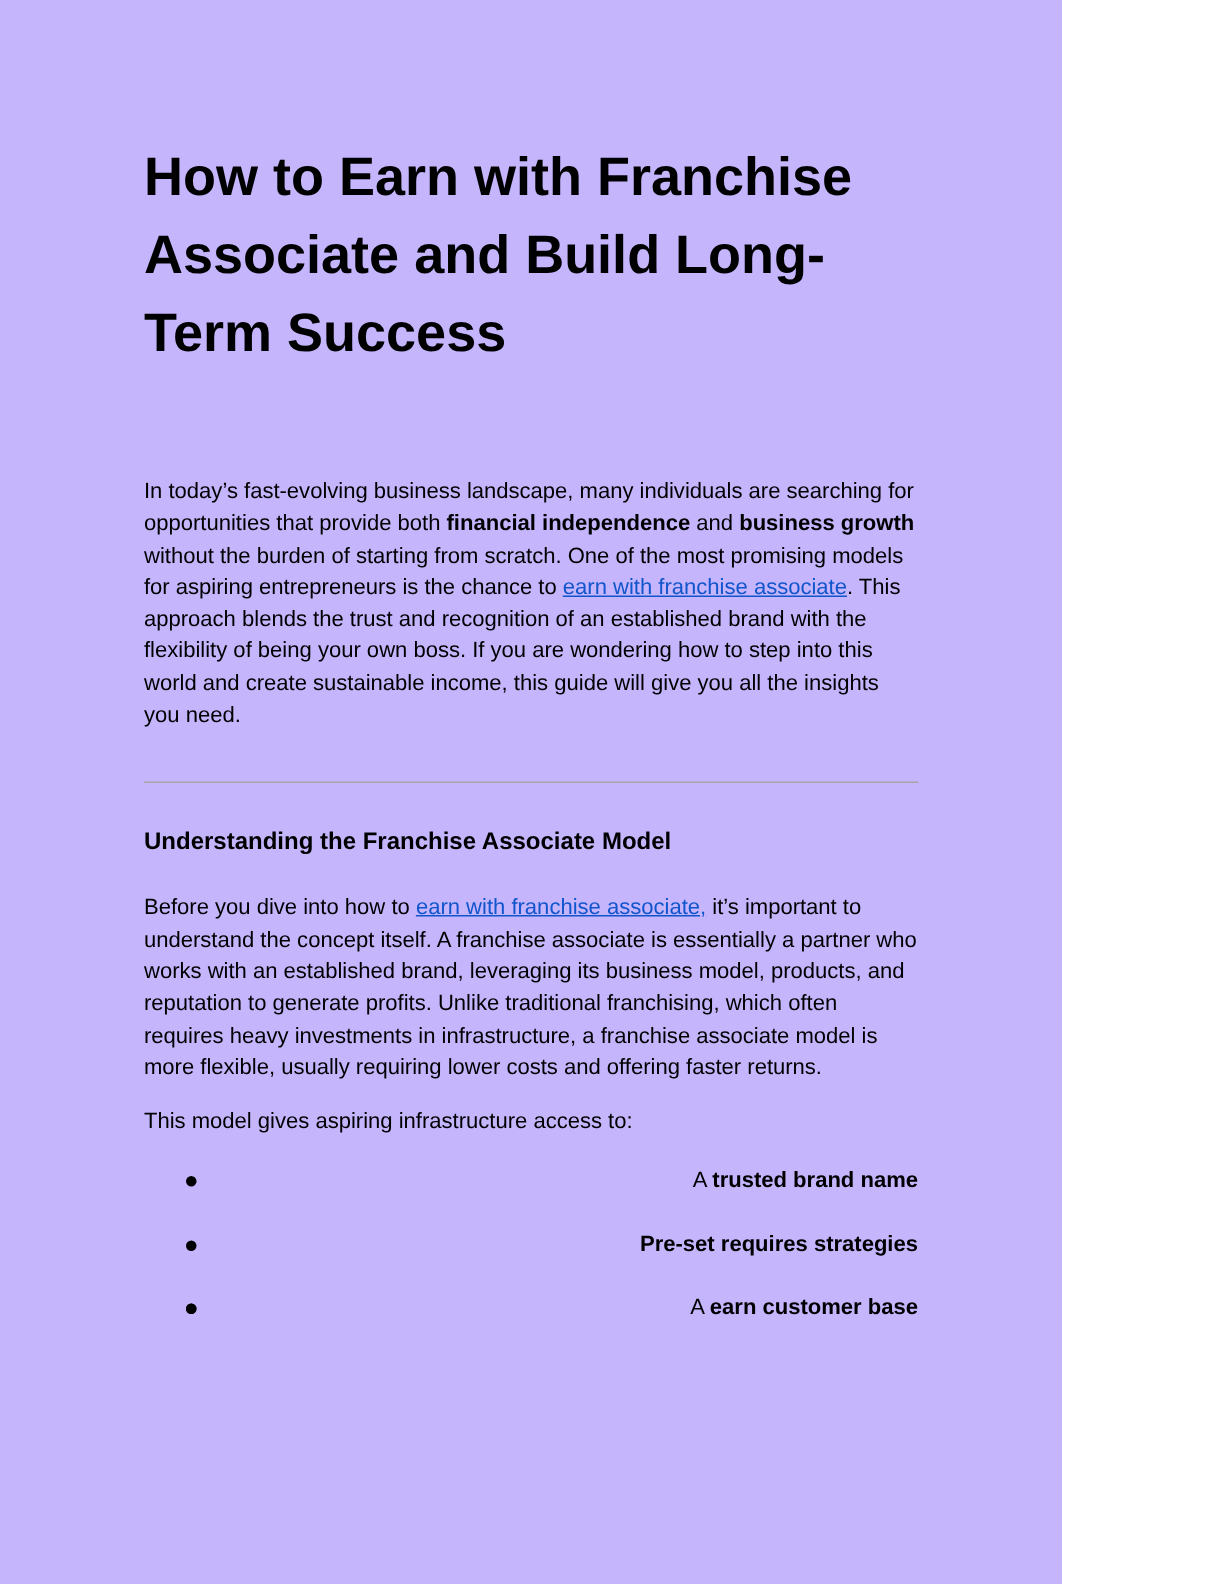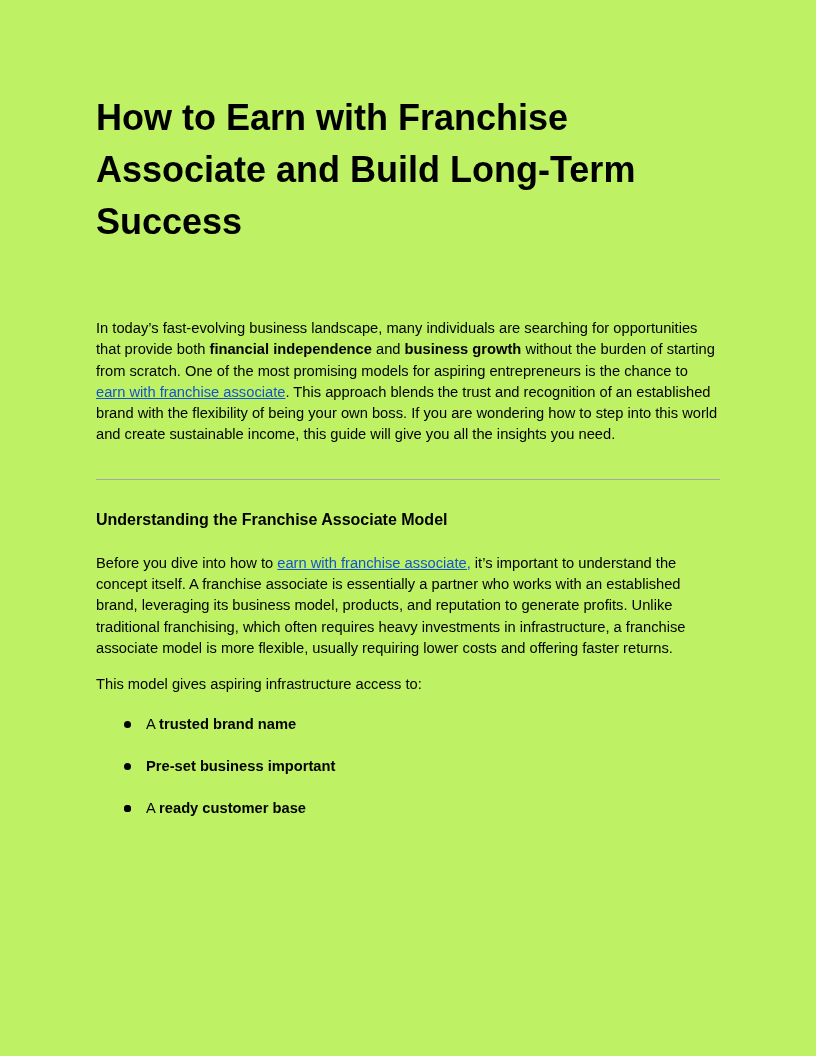--- a/index.html
+++ b/index.html
@@ -2,25 +2,25 @@
 <html style="--link-color: #1155cc;"><head>
 <meta charset="utf-8">
 <style>
   html, body {
     margin: 0;
     padding: 0;
     background: #ffffff;
   }
   .page {
     position: relative;
-    width: 816px;
+    width: 708px;
     height: 1056px;
     box-sizing: border-box;
     padding: 92px 96px 0 96px;
-    background: #bef264;
+    background: #c4b5fd;
     color: #000000;
     font-family: "Liberation Sans", sans-serif;
     overflow: hidden;
   }
   .doc-title {
     font-size: 36px;
     line-height: 52px;
     font-weight: 700;
     margin: 0;
     letter-spacing: 0;
@@ -65,20 +65,21 @@
     list-style: none;
     margin: 18px 0 0 0;
     padding: 0;
   }
   .bullet-item {
     position: relative;
     padding-left: 50px;
     font-size: 14.7px;
     line-height: 21.3px;
     margin-bottom: 21px;
+    text-align: right;
   }
   .bullet-marker {
     position: absolute;
     left: 28px;
     top: 7px;
     width: 7px;
     height: 7px;
     border-radius: 50%;
     background: #000000;
   }
@@ -100,24 +101,24 @@
 
   <p class="body-text lead-in">This model gives aspiring infrastructure access to:</p>
 
   <ul class="bullet-list">
     <li class="bullet-item">
       <span class="bullet-marker"></span>
       <span><span>A </span><span class="b">trusted brand name</span></span>
     </li>
     <li class="bullet-item">
       <span class="bullet-marker"></span>
-      <span><span class="b">Pre-set business important</span></span>
+      <span><span class="b">Pre-set requires strategies</span></span>
     </li>
     <li class="bullet-item">
       <span class="bullet-marker"></span>
     </li>
     <li class="bullet-item">
       <span class="bullet-marker"></span>
-      <span><span>A </span><span class="b">ready customer base</span></span>
+      <span><span>A </span><span class="b">earn customer base</span></span>
     </li>
   </ul>
 
 </div>
 
 </body></html>

